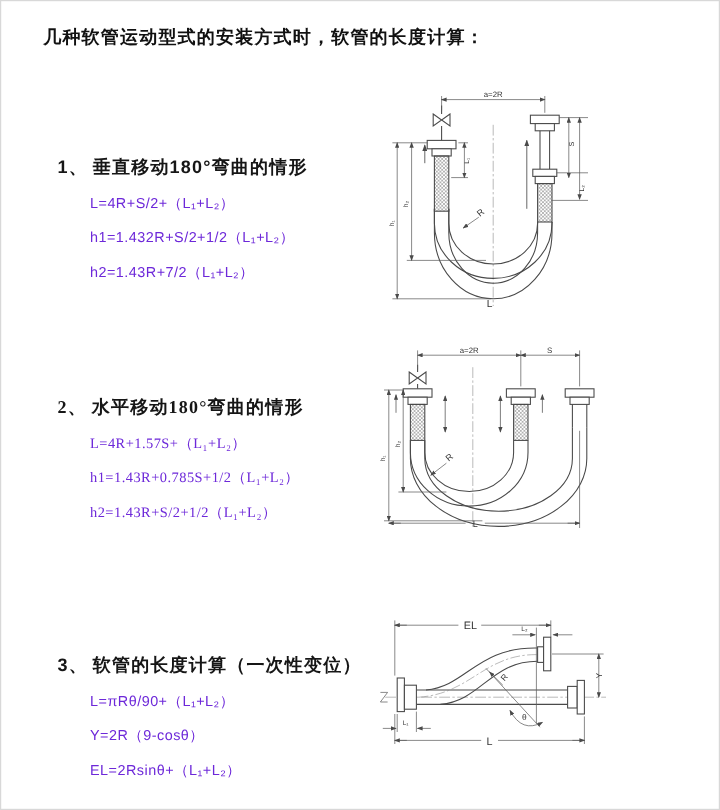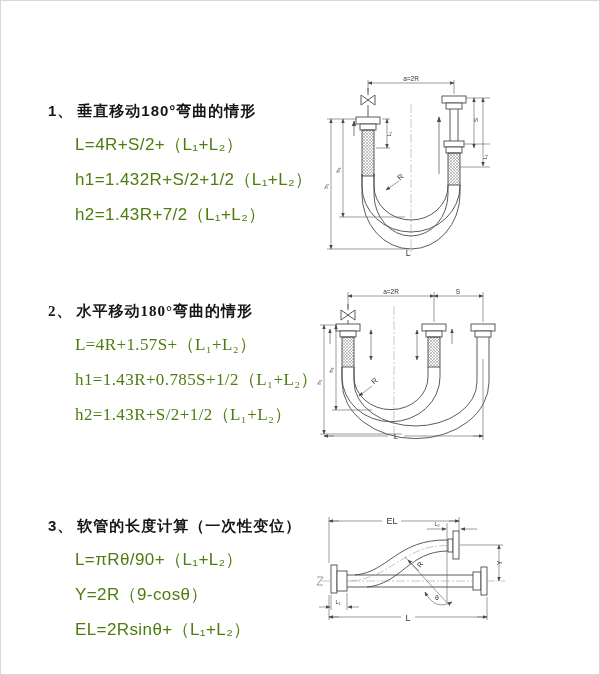--- a/index.html
+++ b/index.html
@@ -8,39 +8,40 @@
     font-family:"Liberation Sans","DejaVu Sans",sans-serif;color:#1c1c1c;
   }
   .page{
     position:absolute;left:0;top:0;width:598px;height:673px;
     border:1px solid #d8d8d8;background:#fff;
   }
   .title{
     position:absolute;left:35px;top:21px;font-size:15px;font-weight:bold;
     letter-spacing:1px;color:#111;white-space:nowrap;
   }
-  .sec{position:absolute;white-space:nowrap;}
+  .sec{position:absolute;white-space:nowrap;margin-top:28px;}
   .sec .head{font-size:15px;font-weight:bold;letter-spacing:1px;color:#161616;}
   .sec .head .num{margin-right:4px;}
-  .sec .f{font-size:17px;color:#4d7c0f;margin:12px 0 0 27px;letter-spacing:0.4px;}
+  .sec .f{font-size:12px;color:#6d28d9;margin:12px 0 0 27px;letter-spacing:0.4px;}
   #sec1{left:47px;top:101px;}
   #sec2{left:47px;top:301px;font-family:Liberation Serif, serif;}
   #sec3{left:47px;top:516px;}
   .diag{position:absolute;}
   #diag1{left:318px;top:73px;}
   #diag2{left:313px;top:283px;}
   #diag3{left:308px;top:498px;}
   svg{display:block;}
   svg text{font-family:"Liberation Sans","DejaVu Sans",sans-serif;fill:#333;}
 </style>
 </head>
 <body>
 
 <div class="page">
 
+  <div class="title">几种软管运动型式的安装方式时，软管的长度计算：</div>
 
   <div class="sec" id="sec1">
     <div class="head">
       <span class="num">1、</span><span>垂直移动180°弯曲的情形</span>
     </div>
     <div class="f">L=4R+S/2+（L₁+L₂）</div>
     <div class="f">h1=1.432R+S/2+1/2（L₁+L₂）</div>
     <div class="f">h2=1.43R+7/2（L₁+L₂）</div>
   </div>
 

